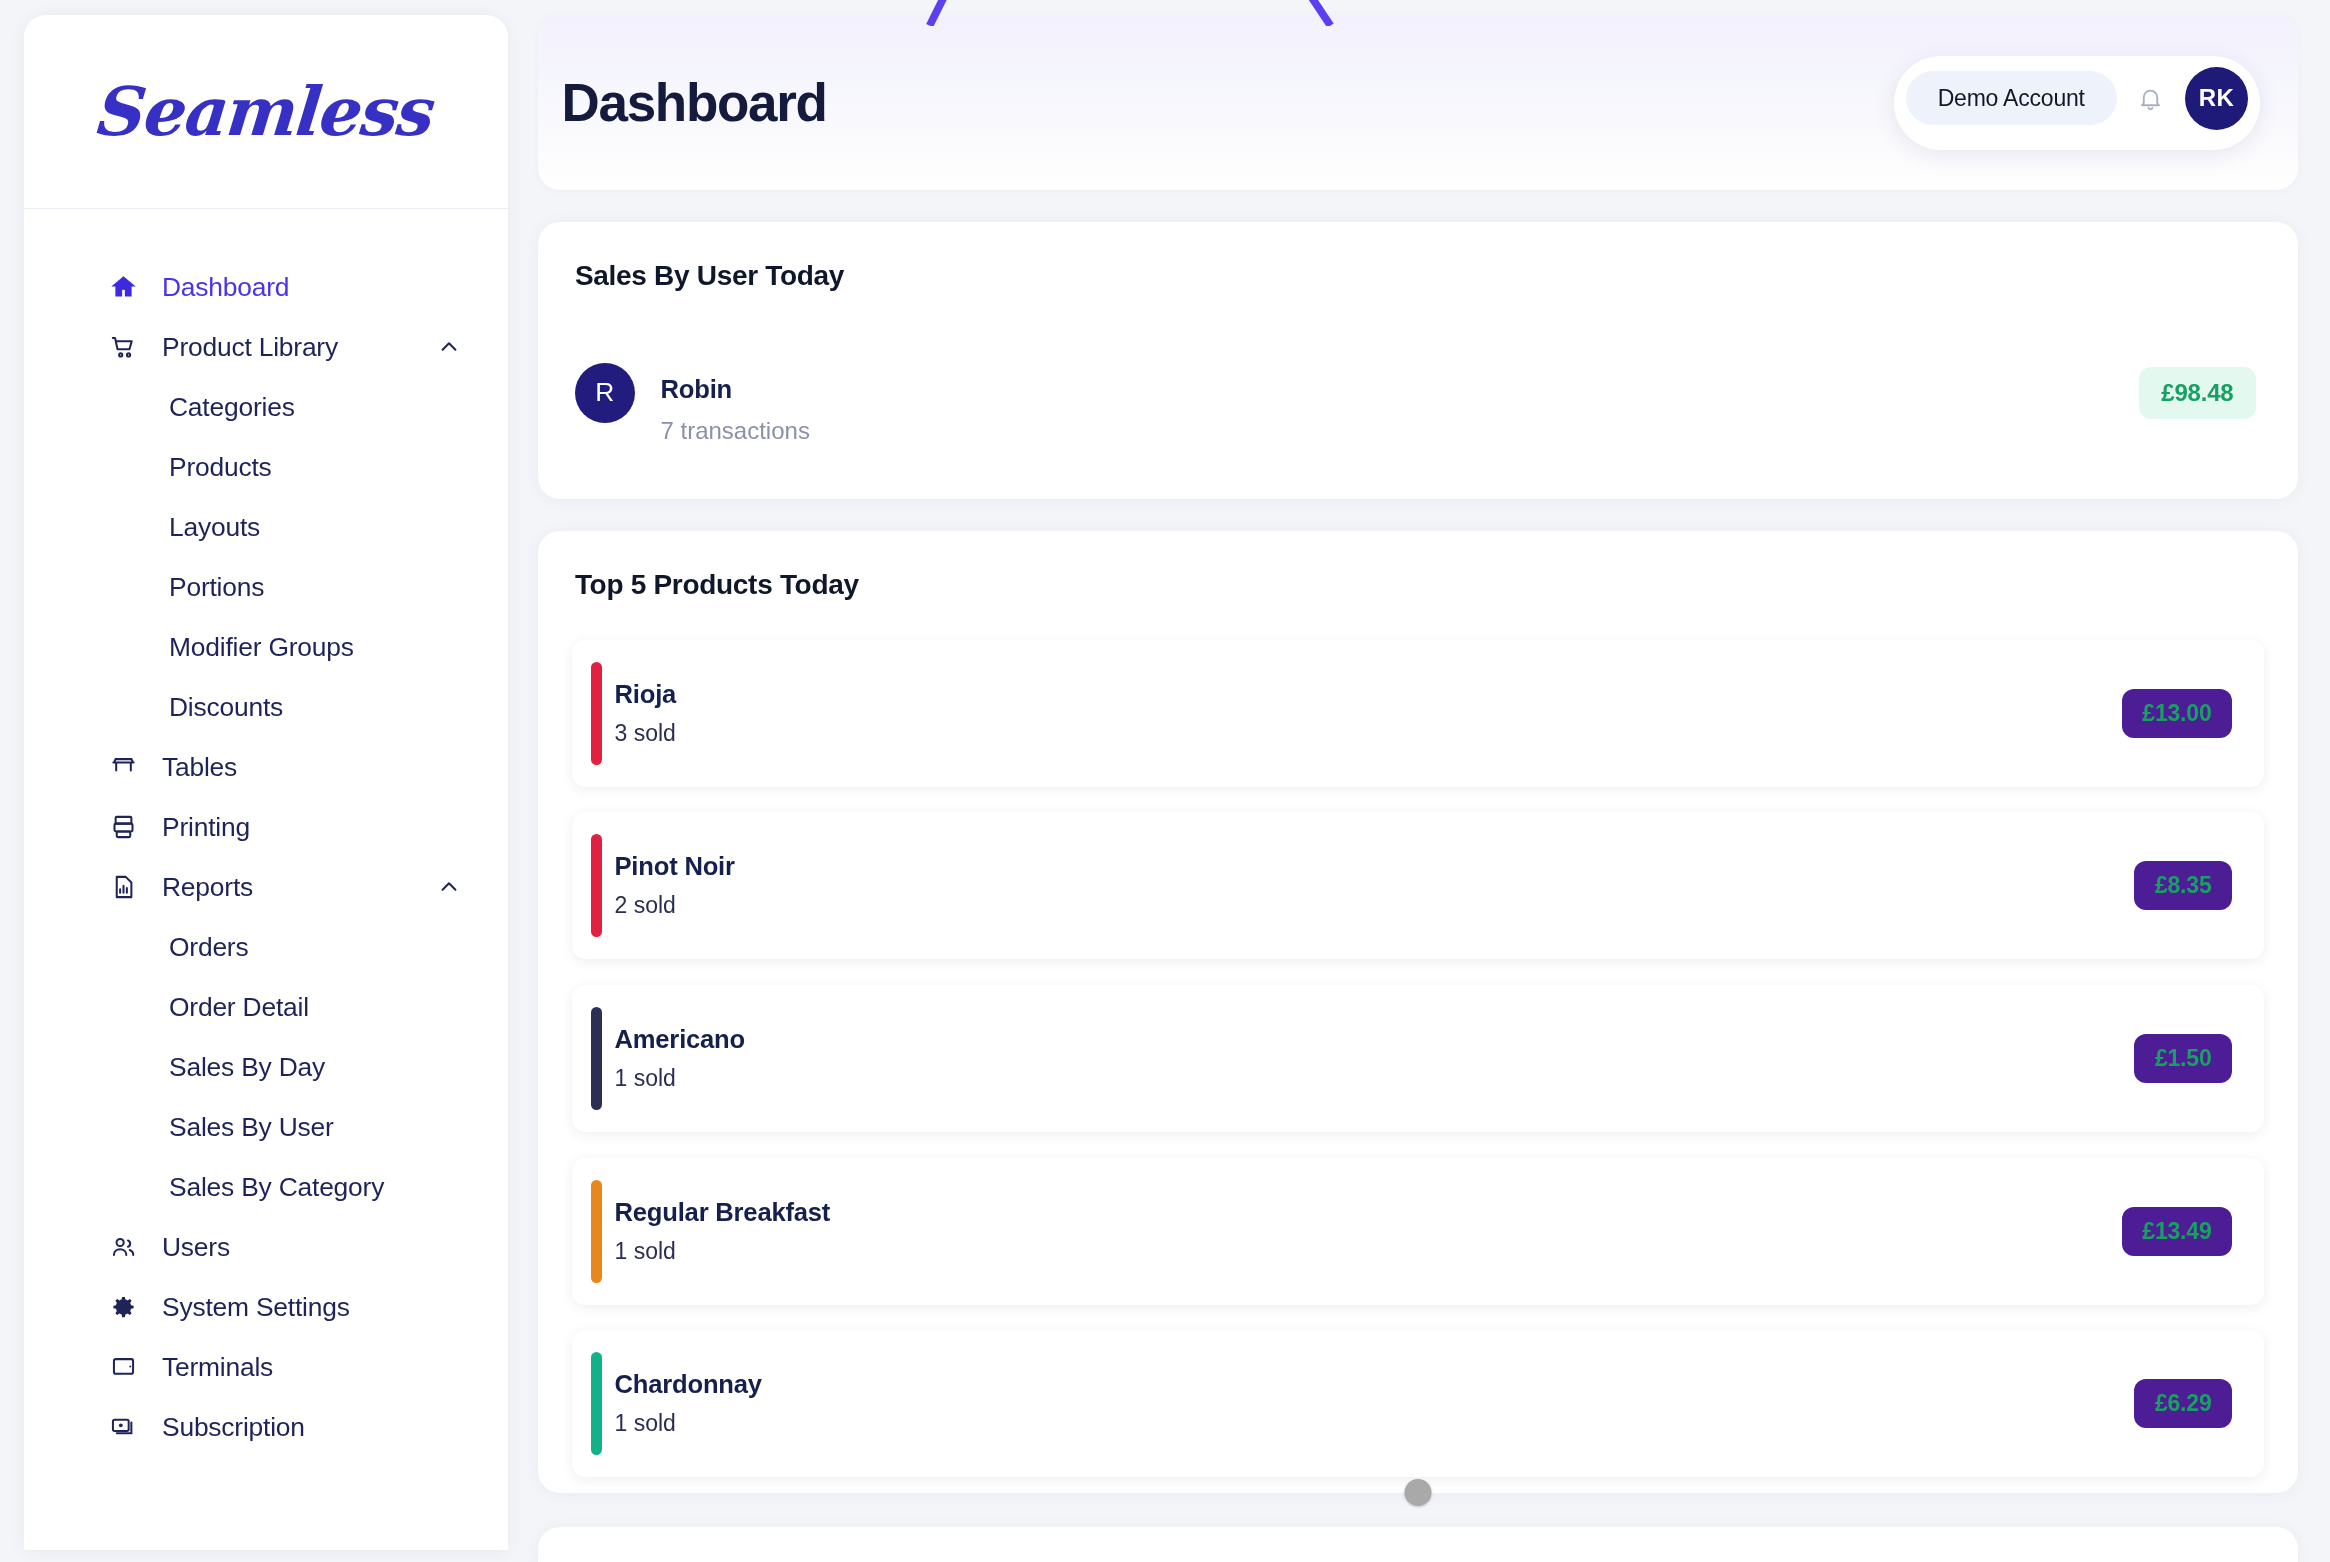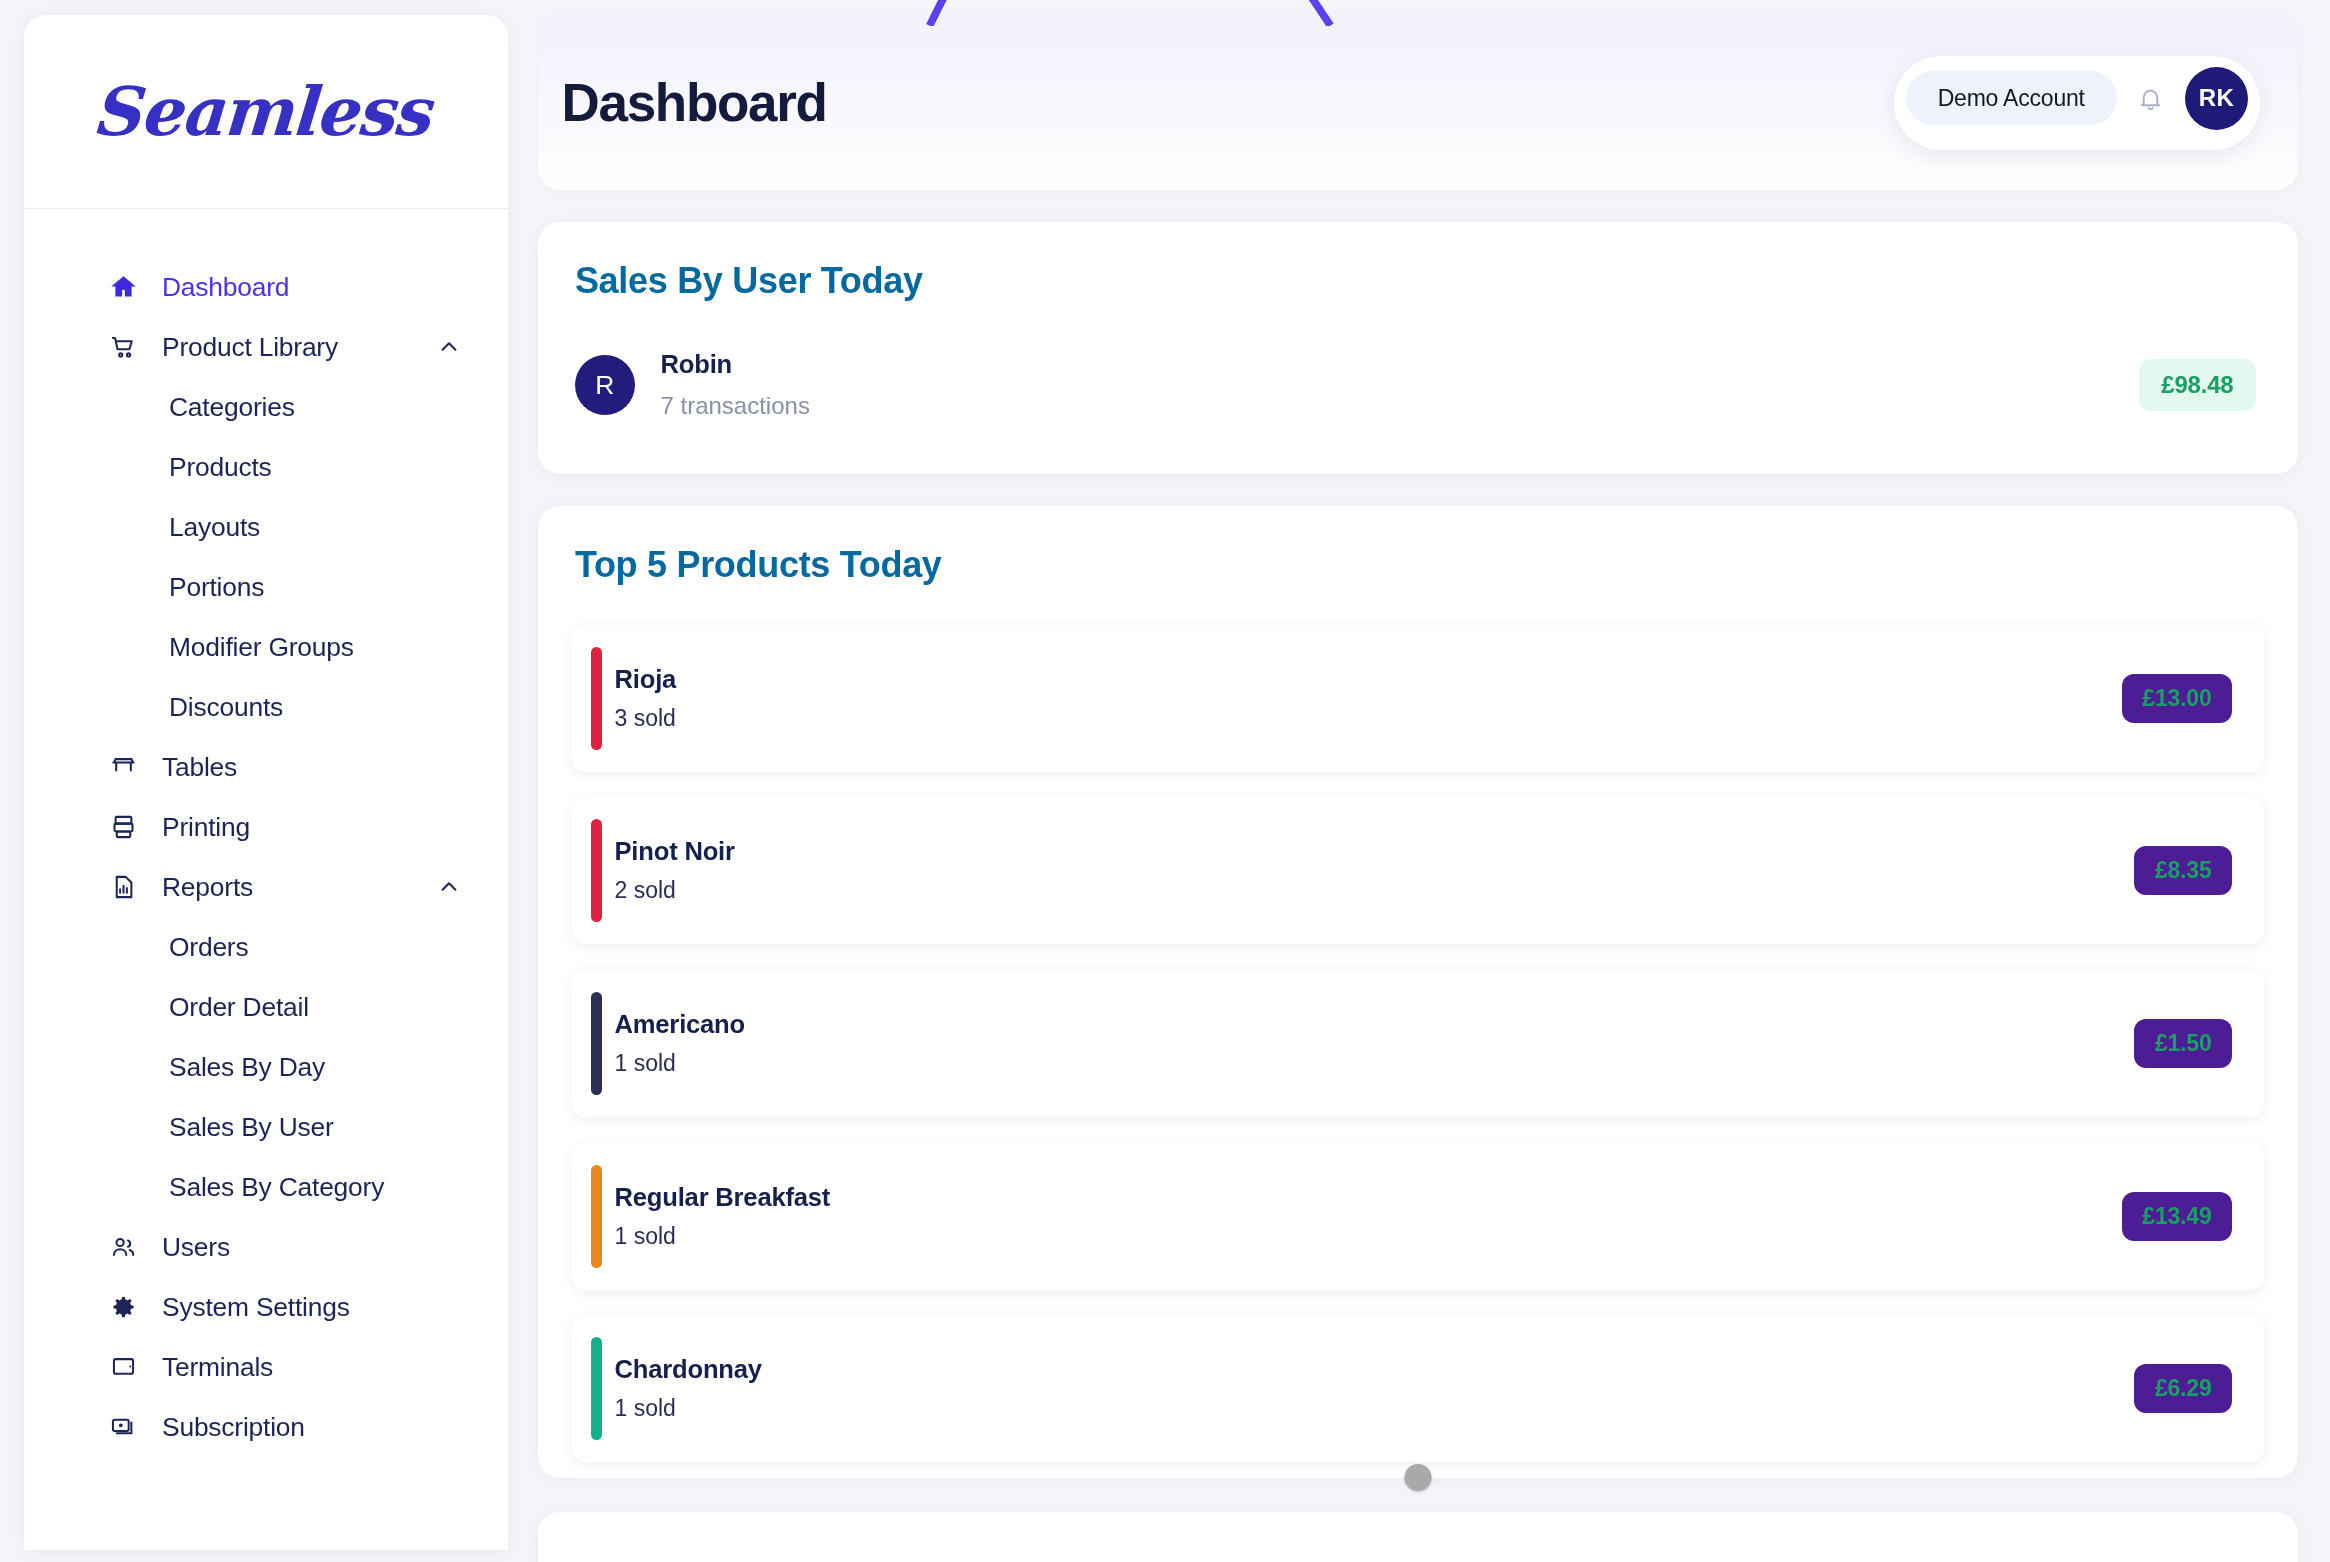--- a/index.html
+++ b/index.html
@@ -98,34 +98,34 @@
   }
 
   
   .card {
     background: #fff; border-radius: 22px;
     box-shadow: 0 1.7px 15.4px rgba(40,50,100,.05);
     margin-top: 32px;
     padding: 38px 34px;
   }
   .card-title {
-    font-size: 36px; font-weight: 700; color: #0369a1;
+    font-size: 28px; font-weight: 700; color: #0f172a;
     letter-spacing: -0.3px; margin-left: 3.4px;
   }
 
   
   .user-row { display: flex; align-items: center; margin-top: 48px; padding: 0 8.5px 15.4px 3.4px; }
   .user-avatar {
     width: 60px; height: 60px; border-radius: 50%;
     background: #221c7e; color:#fff;
     display:flex; align-items:center; justify-content:center;
     font-size: 26.4px; font-weight: 400;
   }
   .user-meta { margin-left: 25.6px; }
-  .user-name { font-size: 25.6px; font-weight: 700; color: #16204d; letter-spacing: -0.2px; }
+  .user-name { font-size: 25.6px; font-weight: 700; color: #16204d; letter-spacing: -0.2px; margin-top: 35px; }
   .user-sub { font-size: 24px; color: #8a90a8; margin-top: 13px; }
   .amount-badge {
     margin-left: auto;
     background: #e3f8ee; color: #17a062;
     border-radius: 12px; padding: 12px 22px;
     font-size: 24px; font-weight: 700; letter-spacing: -0.2px;
   }
 
   
   .products-card { position: relative; padding-bottom: 15.4px; }

